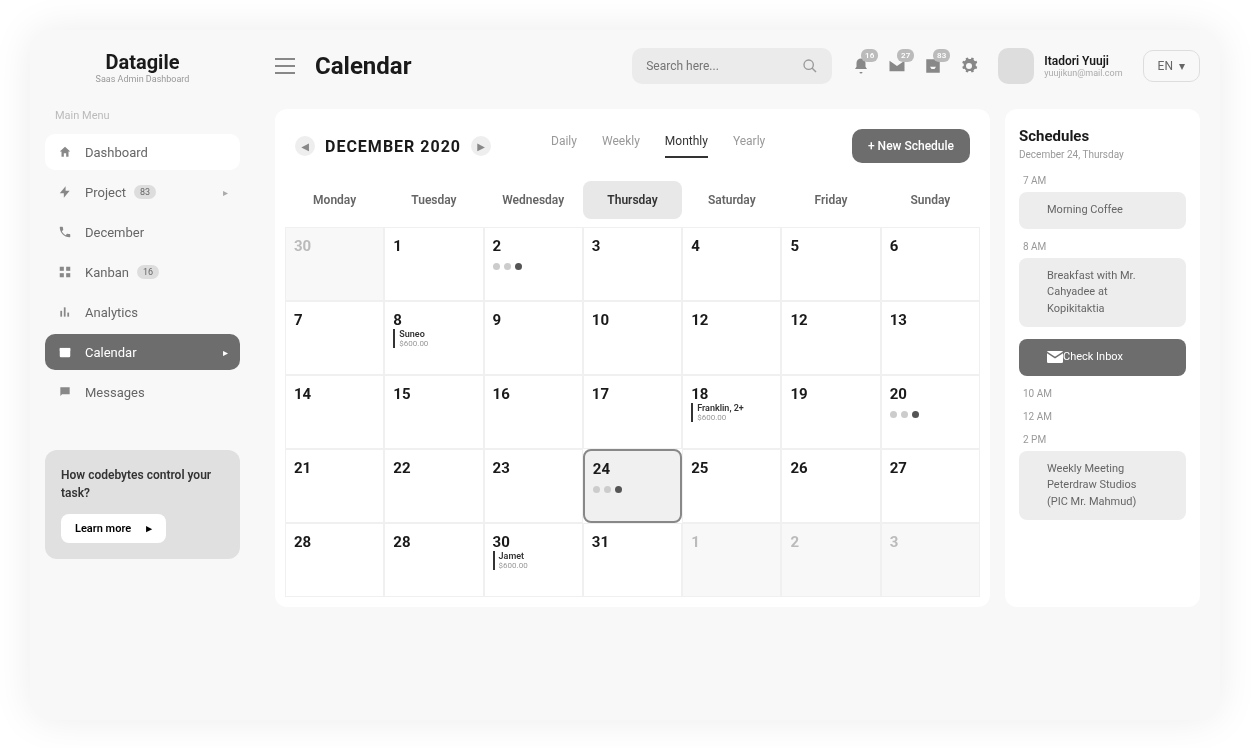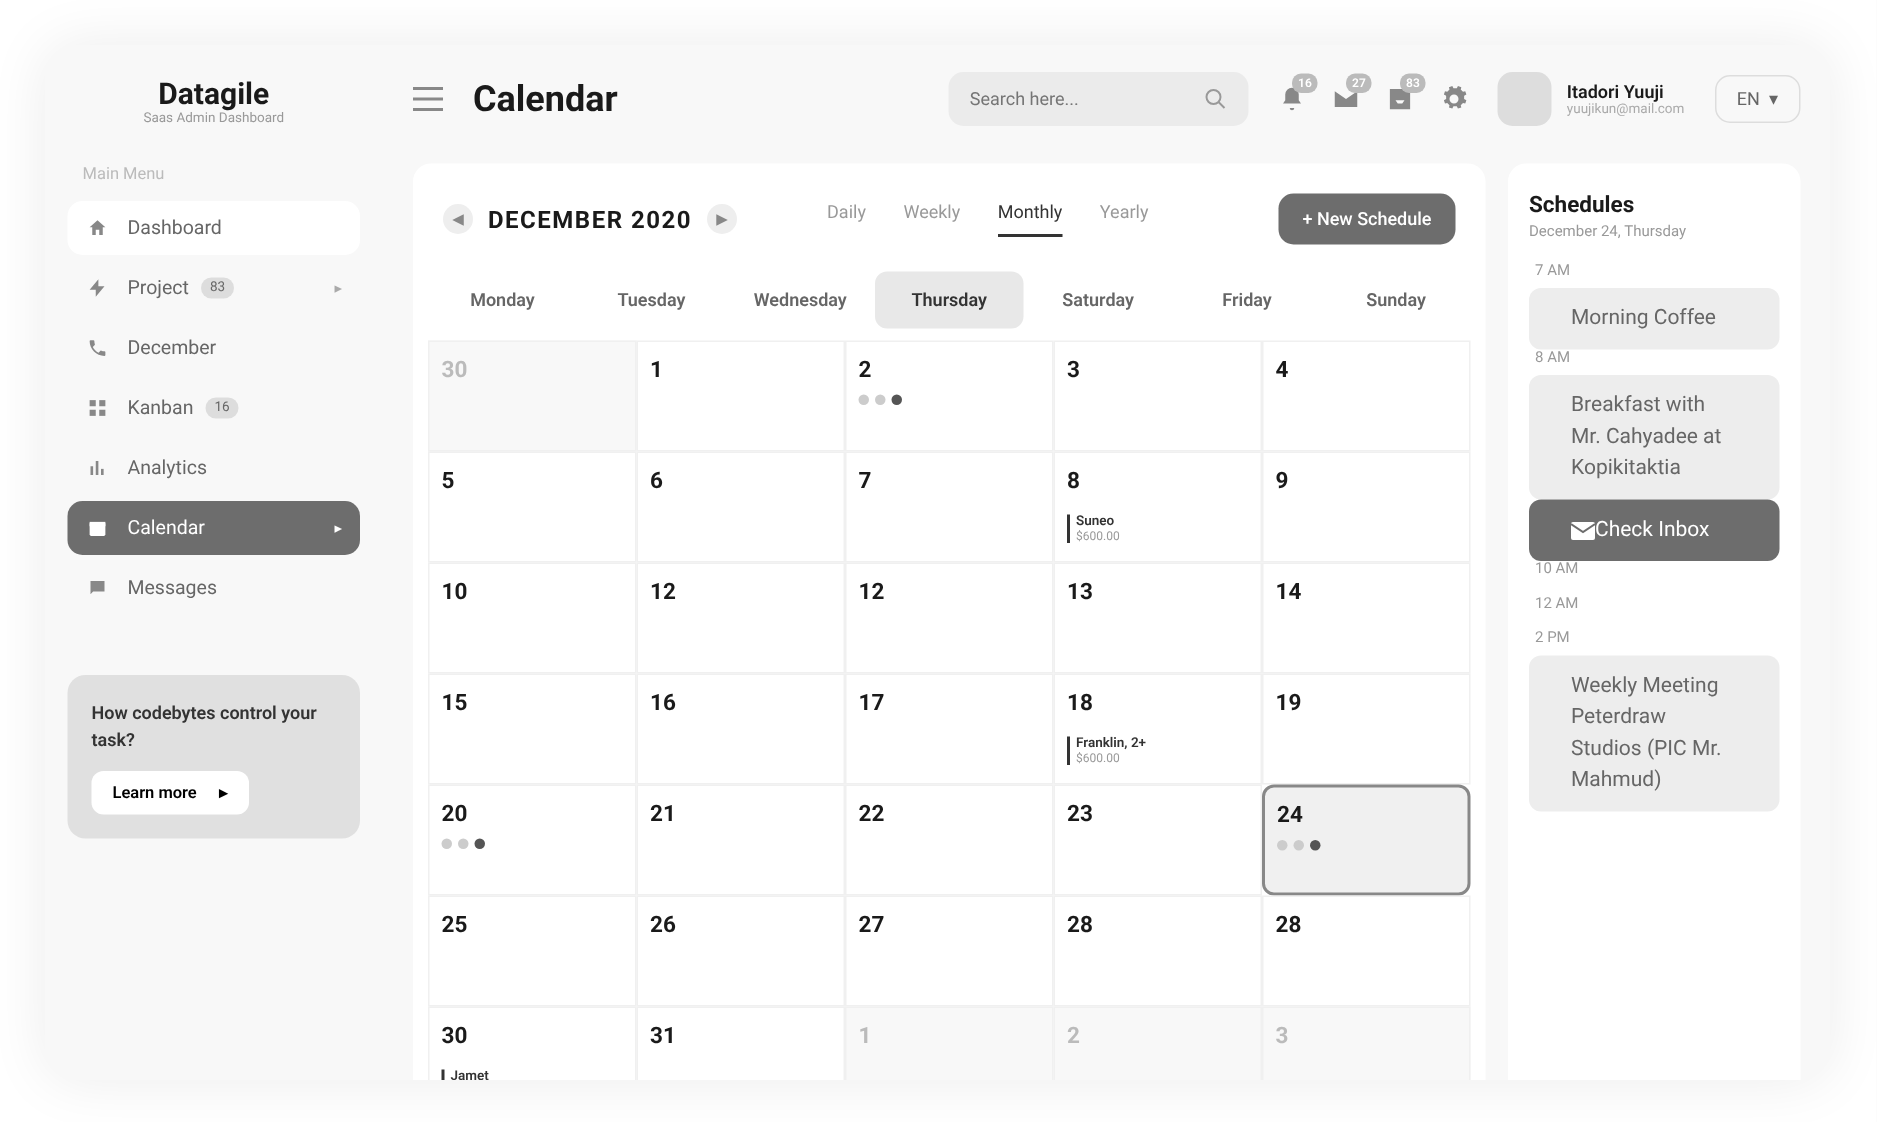--- a/index.html
+++ b/index.html
@@ -41,37 +41,37 @@
 .month-nav{display:flex;align-items:center;gap:10px}
 .arrow-btn{width:20px;height:20px;border-radius:50%;background:#eee;display:flex;align-items:center;justify-content:center;cursor:pointer;font-size:10px;color:#888}
 .month-label{font-size:16px;font-weight:700;color:#1a1a1a;letter-spacing:1px}
 .view-tabs{display:flex;gap:25px;margin-left:60px}
 .view-tab{font-size:12px;color:#999;cursor:pointer;padding-bottom:8px}
 .view-tab.active{color:#333;border-bottom:2px solid #333}
 .new-btn{margin-left:auto;background:#6d6d6d;color:#fff;border:none;padding:10px 16px;border-radius:10px;font-size:12px;font-weight:500;cursor:pointer}
 .weekdays{display:grid;grid-template-columns:repeat(7,1fr);margin-bottom:8px}
 .weekday{text-align:center;font-size:12px;font-weight:600;color:#666;padding:12px 0;cursor:pointer;border-radius:8px}
 .weekday.active{background:#e8e8e8;color:#333}
-.grid{display:grid;grid-template-columns:repeat(5,1fr)}
+.grid{display:grid;grid-template-columns:repeat(7,1fr)}
 .cell{border:1px solid #f0f0f0;min-height:74px;padding:8px;position:relative}
 .cell.dim{background:#f8f8f8}
 .cell.dim .daynum{color:#bbb}
 .cell.selected{border:2px solid #888;background:#f0f0f0;border-radius:8px}
 .daynum{font-size:15px;font-weight:700;color:#1a1a1a}
-.event{border-left:2px solid #333;padding-left:4px;margin-top:14px}
+.event{border-left:2px solid #333;padding-left:4px;margin-top:0}
 .event-title{font-size:9px;font-weight:600;color:#333}
 .event-sub{font-size:8px;color:#999}
 .dots{display:flex;gap:4px;margin-top:8px}
 .dot{width:7px;height:7px;border-radius:50%;background:#ccc}
 .dot.dark{background:#555}
 .schedule-panel{width:195px;background:#fff;border-radius:12px;padding:18px 14px}
 .sched-title{font-size:15px;font-weight:700;color:#1a1a1a;margin-bottom:4px}
 .sched-date{font-size:10px;color:#999;margin-bottom:15px}
 .time-label{font-size:10px;color:#999;margin-bottom:6px;padding-left:4px}
-.sched-item{background:#ededed;border-radius:8px;padding:10px 28px;font-size:14px;color:#666;line-height:1.5}
+.sched-item{background:#ededed;border-radius:8px;padding:10px 28px;font-size:11px;color:#666;margin-bottom:12px;line-height:1.5}
 .sched-item.dark{background:#6d6d6d;color:#fff;display:flex;align-items:center;gap:0}
 svg{display:block}
 </style>
 </head>
 <body>
 
 <div class="app">
   <div class="sidebar">
     <div class="logo">
       <div class="logo-title">Datagile</div>

